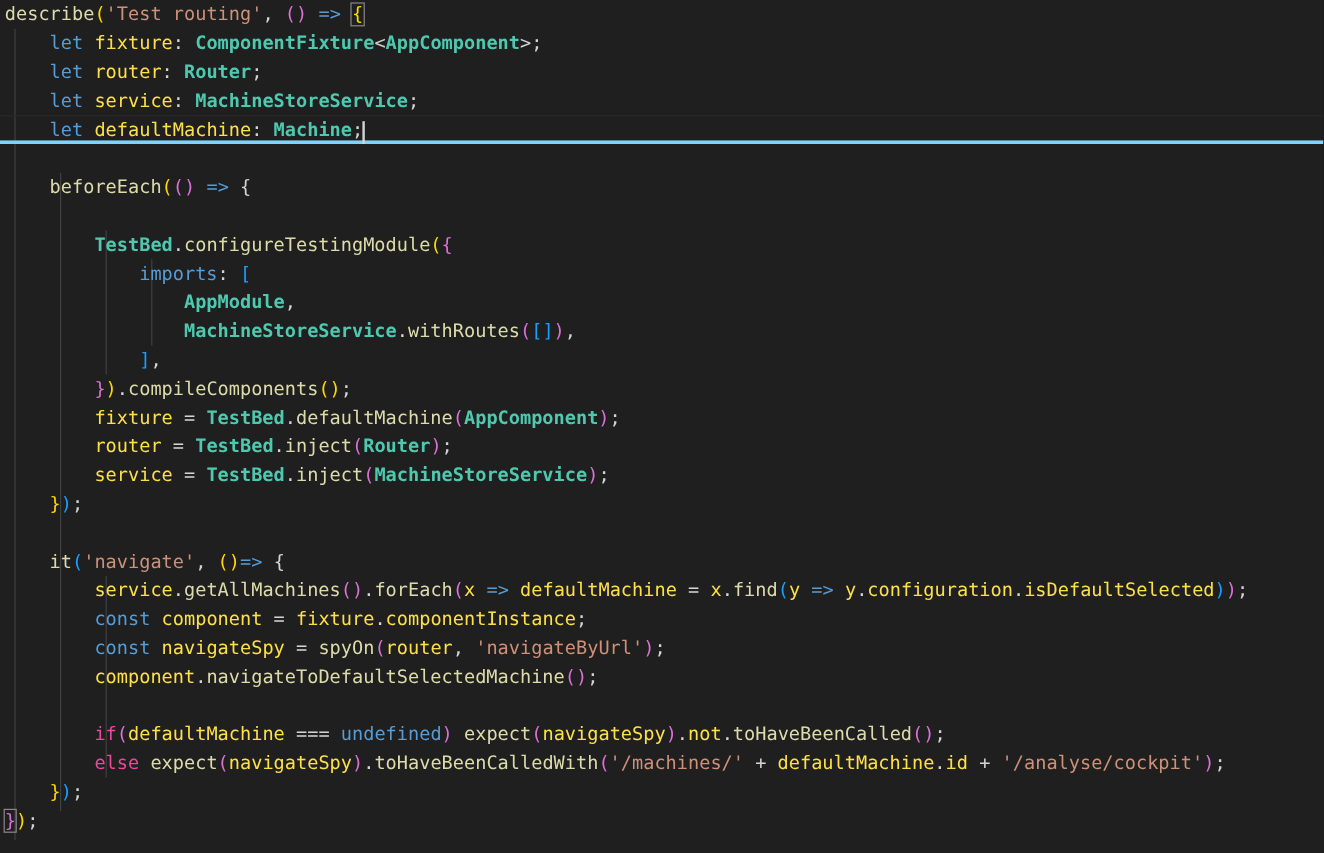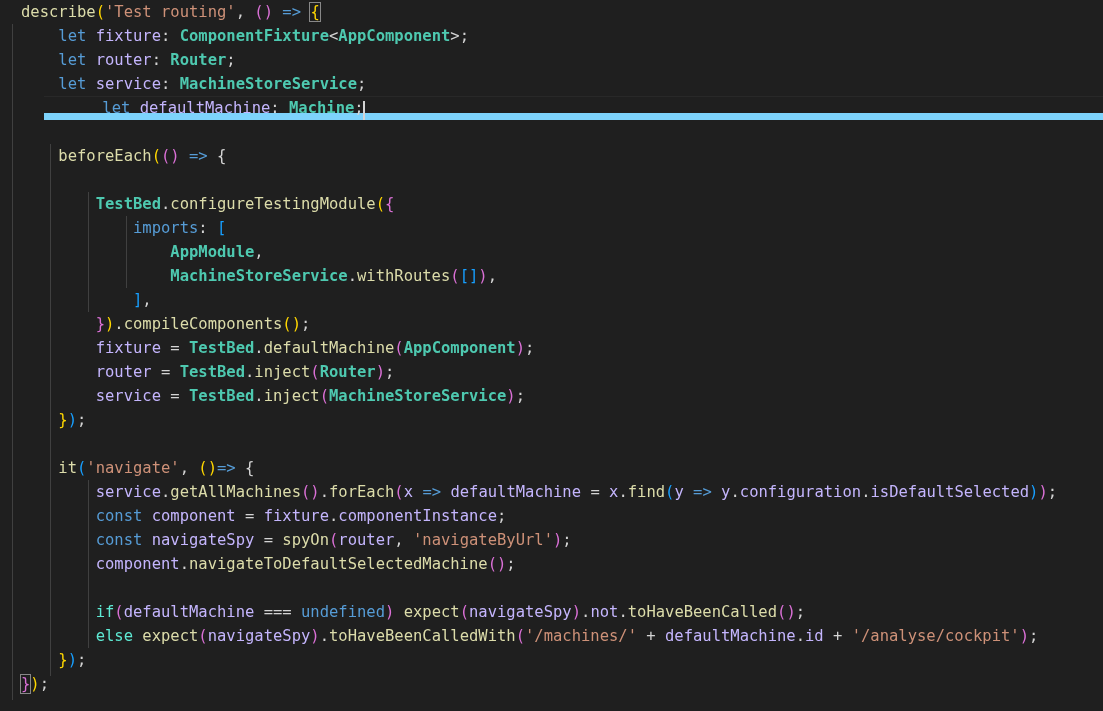--- a/index.html
+++ b/index.html
@@ -42,42 +42,41 @@
     z-index: 2;
     padding: 0;
   }
 
   .line {
     position: relative;
     height: 24px;
     line-height: 24px;
     font-size: 15.5px;
     white-space: pre;
-    padding-left: 21px;
+    padding-left: 4px;
     letter-spacing: 0px;
     color: #d4d4d4;
     box-sizing: border-box;
   }
 
   .line.current {
     border-top: 1px solid #282828;
-    border-bottom: 7px solid #7dd3fc;
+    border-bottom: 3px solid #7dd3fc;
     height: 24px;
     line-height: 22px;
-    margin-left: 44px;
   }
 
   
   .t-plain   { color: #d4d4d4; }
   .t-fn      { color: #dcdcaa; }
   .t-string  { color: #ce9178; }
   .t-keyword { color: #569cd6; }
-  .t-control { color: #5eead4; }
+  .t-control { color: #ec4899; }
   .t-type    { color: #4ec9b0; font-weight: bold; }
-  .t-var     { color: #c4b5fd; }
+  .t-var     { color: #fde047; }
   .t-comment { color: #6a9955; }
   .t-p0      { color: #ffd700; }
   .t-p1      { color: #da70d6; }
   .t-p2      { color: #179fff; }
 
   .bracket-match {
     outline: 1px solid #888888;
     outline-offset: 0px;
   }
 

